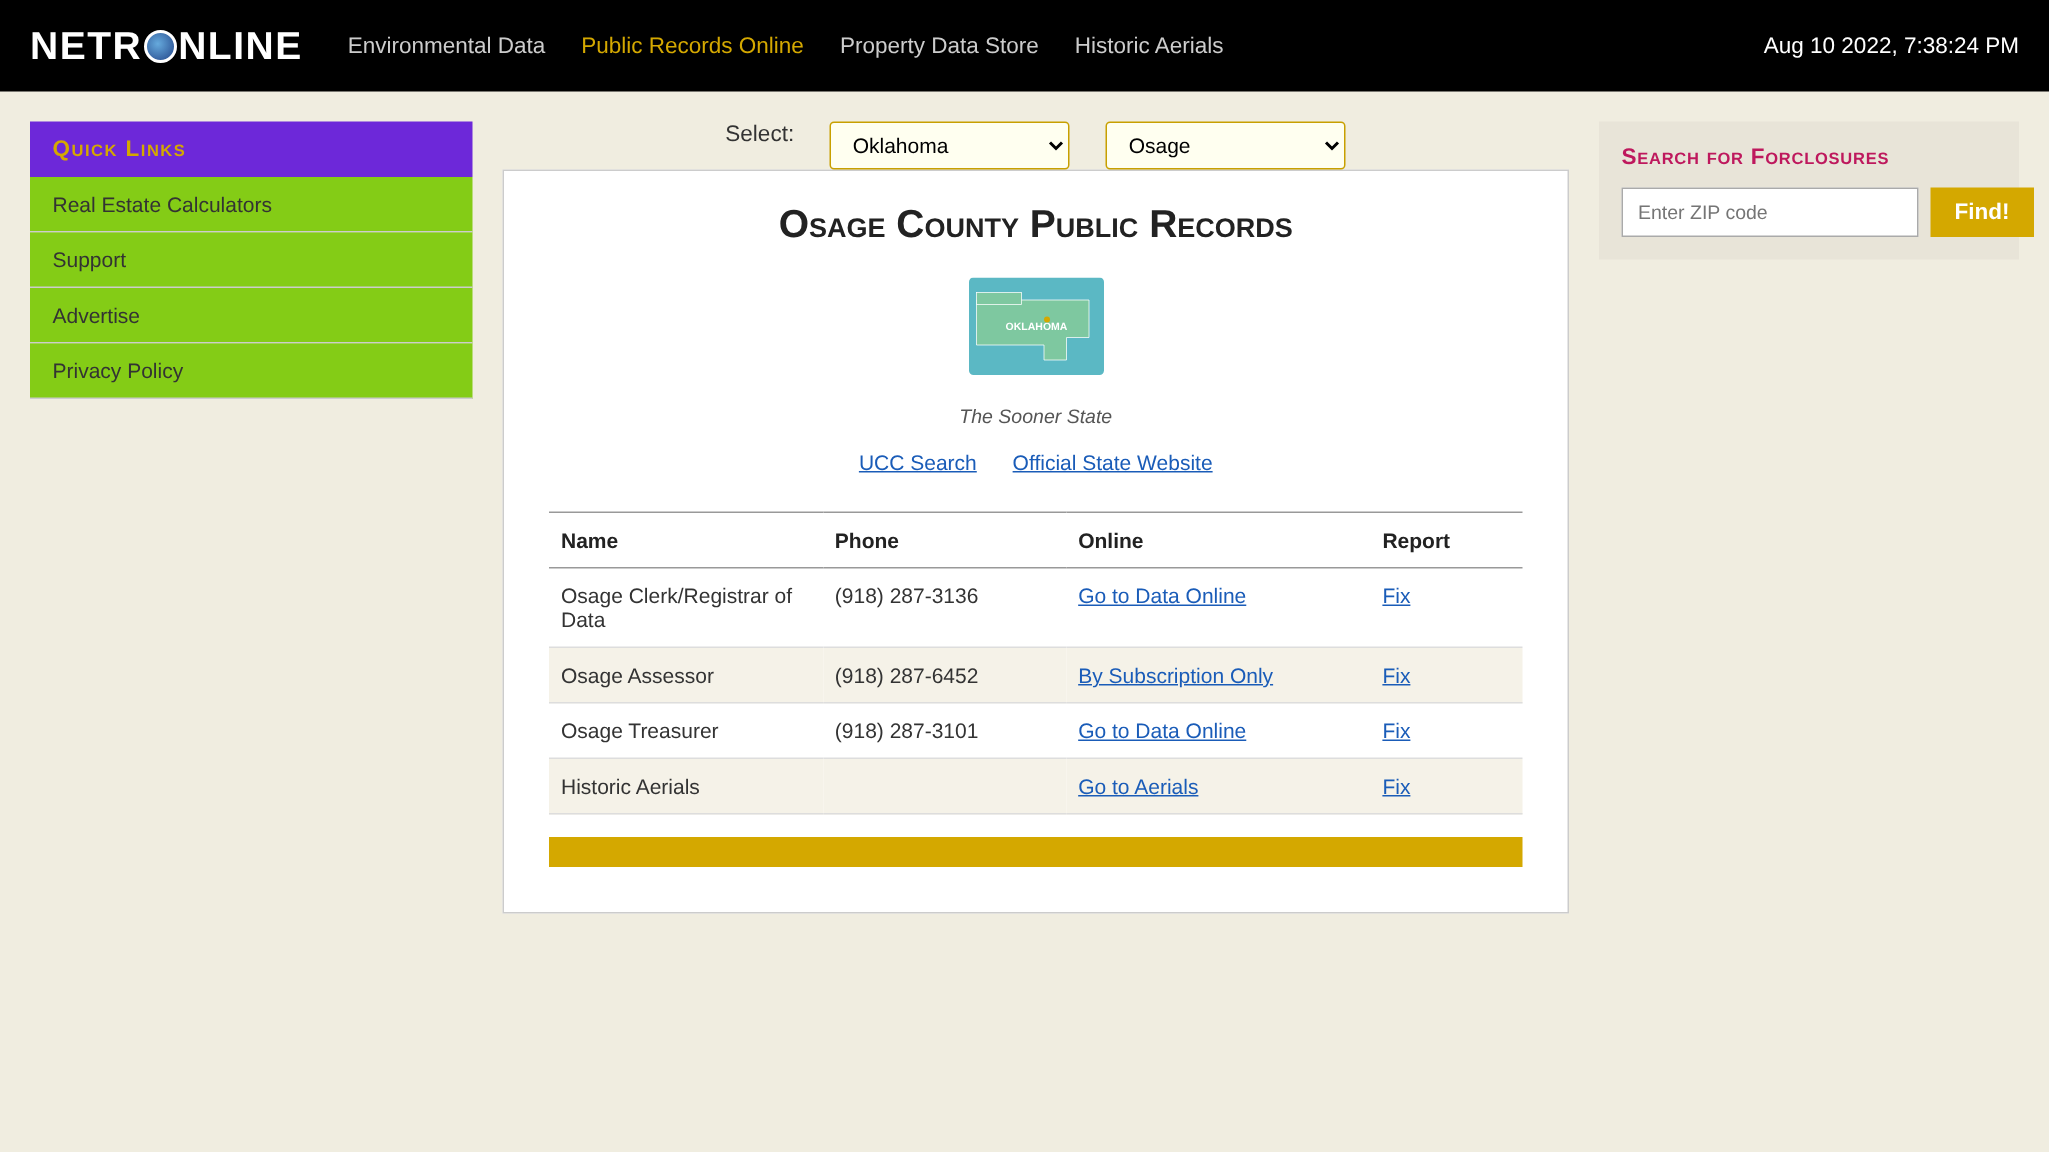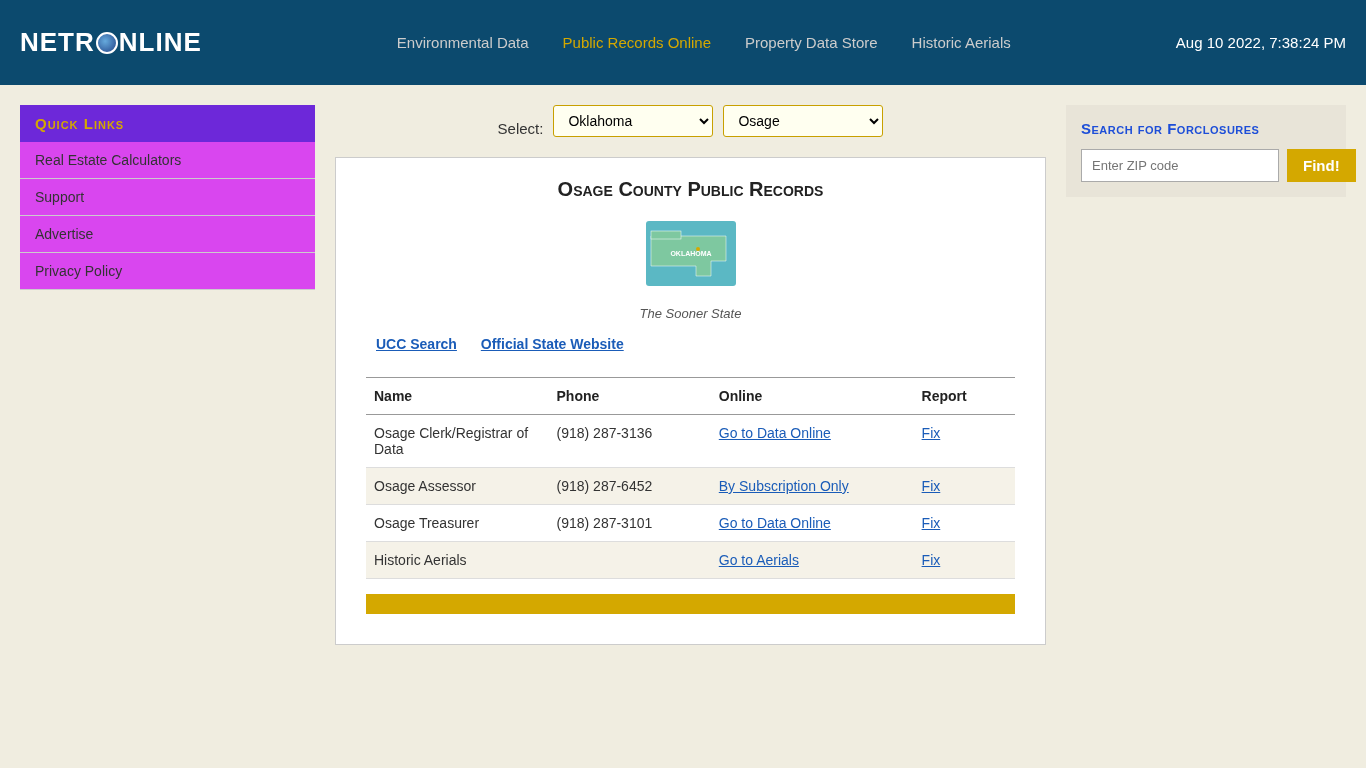--- a/index.html
+++ b/index.html
@@ -1,24 +1,24 @@
 <!DOCTYPE html>
 <html><head>
   <meta charset="utf-8">
   <style>
     * { margin: 0; padding: 0; box-sizing: border-box; }
     body { font-family: Arial, sans-serif; font-size: 14px; background: #f0ede0; }
 
     
     #header {
-      background: #0c4a6e;
+      background: #000000;
       display: flex;
       align-items: center;
       padding: 0 20px;
-      height: 85px;
+      height: 61px;
     }
     #logo-area {
       display: flex;
       align-items: center;
       margin-right: 30px;
     }
     #logo-text {
       color: #fff;
       font-size: 26px;
       font-weight: bold;
@@ -34,22 +34,21 @@
       border: 2px solid #fff;
       margin: 0 1px;
       vertical-align: middle;
       position: relative;
       top: -1px;
     }
     #nav {
       display: flex;
       align-items: center;
       flex: 1;
-      gap: 34px;
-      justify-content: center;
+      gap: 24px;
     }
     .nav-item {
       color: #ccc;
       text-decoration: none;
       font-size: 15px;
       cursor: pointer;
       white-space: nowrap;
     }
     .nav-item.active {
       color: #d4a800;
@@ -78,38 +77,37 @@
     #quick-links-header {
       background: #6d28d9;
       color: #d4a800;
       font-variant: small-caps;
       font-size: 15px;
       padding: 10px 15px;
       font-weight: bold;
       letter-spacing: 1px;
     }
     .sidebar-item {
-      background: #d946ef;
+      background: #84cc16;
       border-bottom: 1px solid #ccc;
       padding: 10px 15px;
       cursor: pointer;
       color: #333;
       font-size: 14px;
     }
 
     
     #center-content {
       flex: 1;
     }
     #select-bar {
       display: flex;
-      align-items: flex-end;
+      align-items: flex-start;
       justify-content: center;
-      gap: 10px;
-      margin-bottom: 20px;
+      gap: 24px;
     }
     #select-bar label {
       font-size: 15px;
       color: #333;
     }
     .state-select {
       padding: 6px 10px;
       font-size: 14px;
       border: 1px solid #c8a000;
       background: #fffff0;
@@ -118,41 +116,40 @@
       min-width: 160px;
     }
 
     #records-box {
       background: #fff;
       border: 1px solid #ccc;
       padding: 20px 30px 30px;
     }
     #county-title {
       text-align: center;
-      font-size: 20px;
+      font-size: 26px;
       font-weight: bold;
       font-variant: small-caps;
       color: #222;
       margin-bottom: 20px;
     }
     #state-image-area {
       text-align: center;
       margin-bottom: 15px;
     }
     
     #state-caption {
       font-style: italic;
       font-size: 13px;
       color: #555;
       margin-top: 17px;
     }
     #links-row {
-      text-align: left;
+      text-align: center;
       margin-bottom: 25px;
-      font-weight: bold;
     }
     #links-row a {
       color: #1a5cb8;
       text-decoration: underline;
       font-size: 14px;
       margin: 0 10px;
       cursor: pointer;
     }
 
     
@@ -209,21 +206,21 @@
       flex-shrink: 0;
     }
     #foreclosure-box {
       background: #e8e4d8;
       padding: 15px;
     }
     #foreclosure-title {
       font-variant: small-caps;
       font-size: 15px;
       font-weight: bold;
-      color: #1d4ed8;
+      color: #be185d;
       margin-bottom: 12px;
       letter-spacing: 0.5px;
     }
     #zip-row {
       display: flex;
       gap: 8px;
     }
     #zip-input {
       flex: 1;
       padding: 8px 10px;

